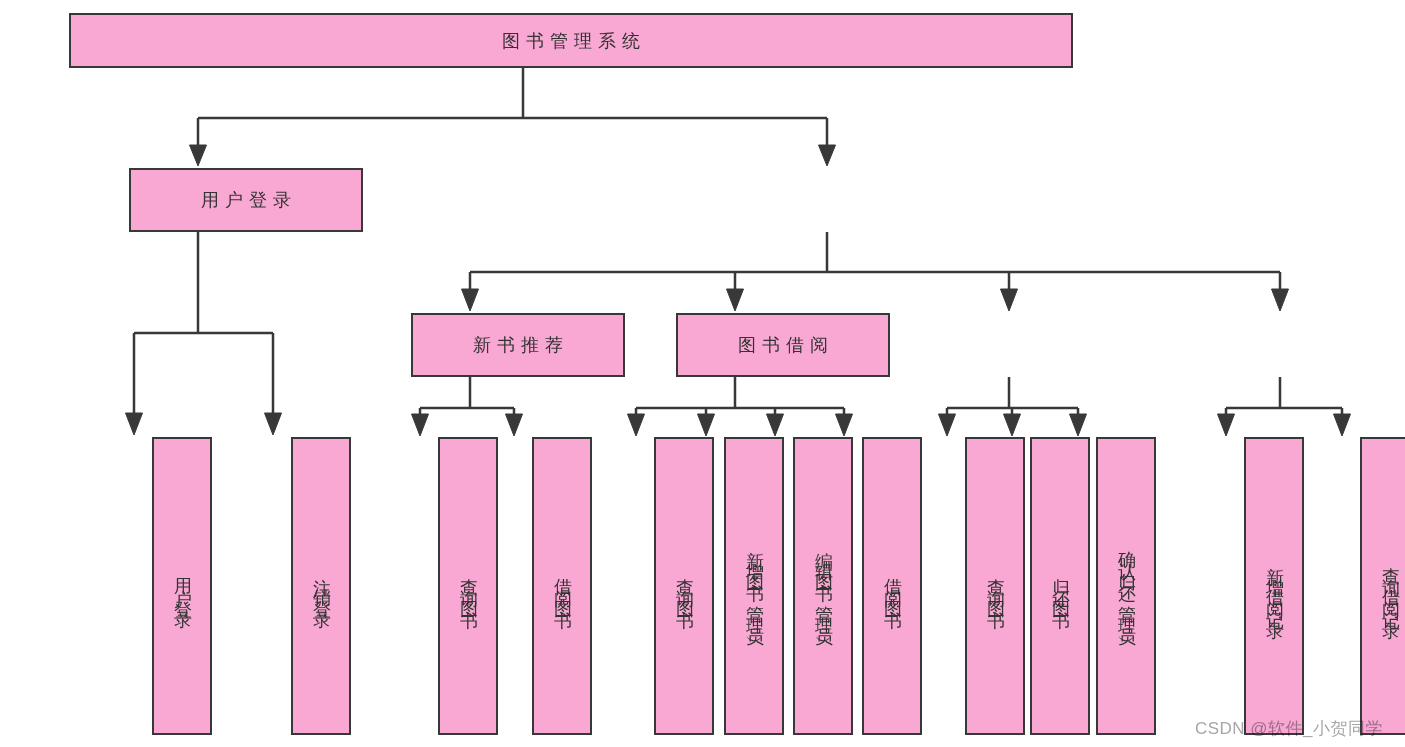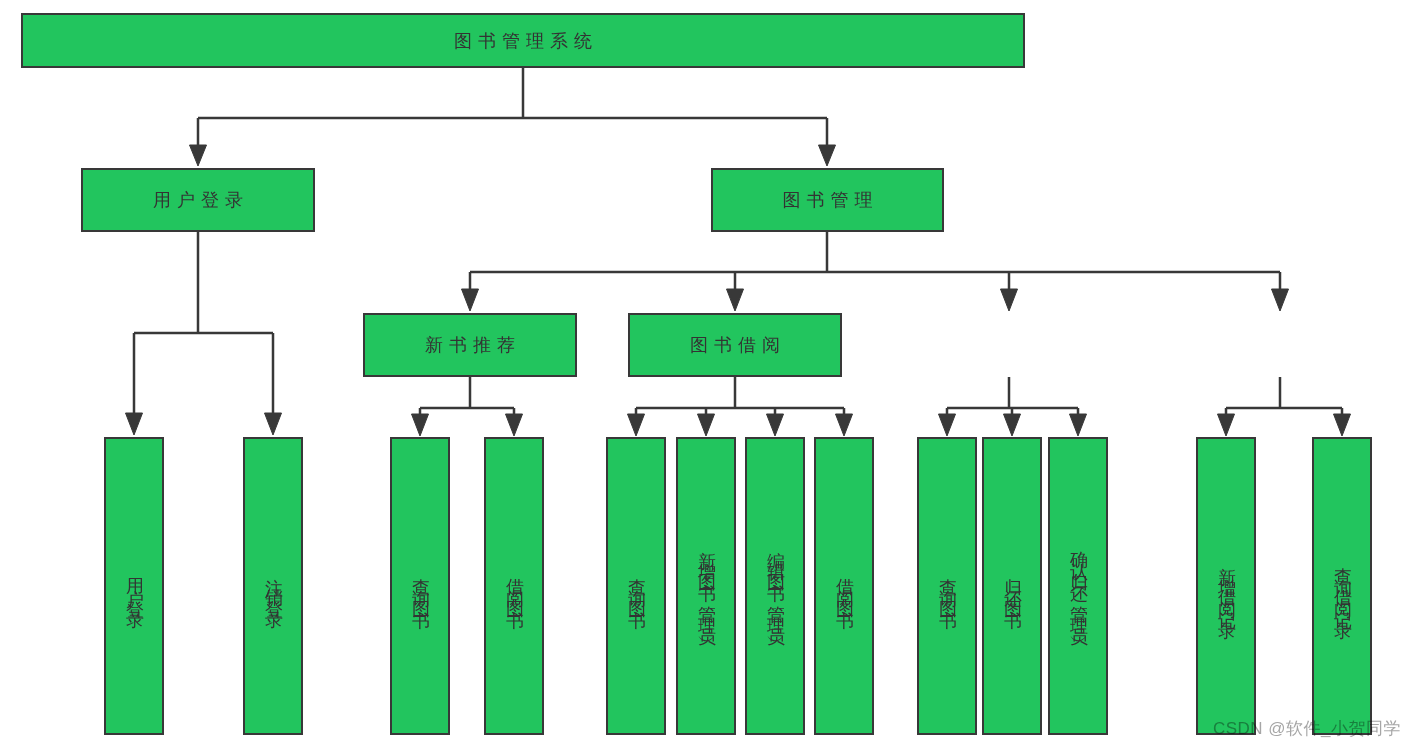--- a/index.html
+++ b/index.html
@@ -28,43 +28,44 @@
     stroke-width: 2.5;
     fill: none;
   }
   .connectors polygon {
     fill: #383838;
     stroke: #383838;
   }
   .node {
     position: absolute;
     box-sizing: border-box;
-    background: #22c55e;
+    background: #f9a8d4;
     border: 2.5px solid #383838;
     display: flex;
     align-items: center;
     justify-content: center;
     text-align: center;
+    margin-left: 48px;
   }
   .h-node {
     font-size: 18px;
     letter-spacing: 6px;
     text-indent: 6px;
   }
   .leaf-node {
     writing-mode: vertical-rl;
     text-orientation: mixed;
     font-size: 18px;
     letter-spacing: 11px;
     line-height: 1.1;
   }
   .watermark {
     position: absolute;
     top: 717px;
-    right: 4px;
+    right: 22px;
     font-size: 17px;
     letter-spacing: 0.5px;
     color: #a6a6a6;
     mix-blend-mode: multiply;
     white-space: nowrap;
   }
 </style>
 </head>
 <body>
 
@@ -116,21 +117,20 @@
     <g>
       <path d="M1280 377 V408 M1226 408 H1342 M1226 408 V415 M1342 408 V415"></path>
       <polygon points="1217.5,414 1234.5,414 1226,436"></polygon>
       <polygon points="1333.5,414 1350.5,414 1342,436"></polygon>
     </g>
   </svg>
 
   <div class="node h-node" style="left:21px; top:13px; width:1004px; height:55px;">图书管理系统</div>
 
   <div class="node h-node" style="left:81px; top:168px; width:234px; height:64px;">用户登录</div>
-  <div class="node h-node" style="left:711px; top:168px; width:233px; height:64px;">图书管理</div>
 
   <div class="node h-node" style="left:628px; top:313px; width:214px; height:64px;">图书借阅</div>
   <div class="node h-node" style="left:363px; top:313px; width:214px; height:64px;">新书推荐</div>
 
   <div class="node leaf-node" style="left:104px; top:437px; width:60px; height:298px;">用户登录</div>
   <div class="node leaf-node" style="left:243px; top:437px; width:60px; height:298px;">注销登录</div>
 
   <div class="node leaf-node" style="left:390px; top:437px; width:60px; height:298px;">查询图书</div>
   <div class="node leaf-node" style="left:484px; top:437px; width:60px; height:298px;">借阅图书</div>
 

